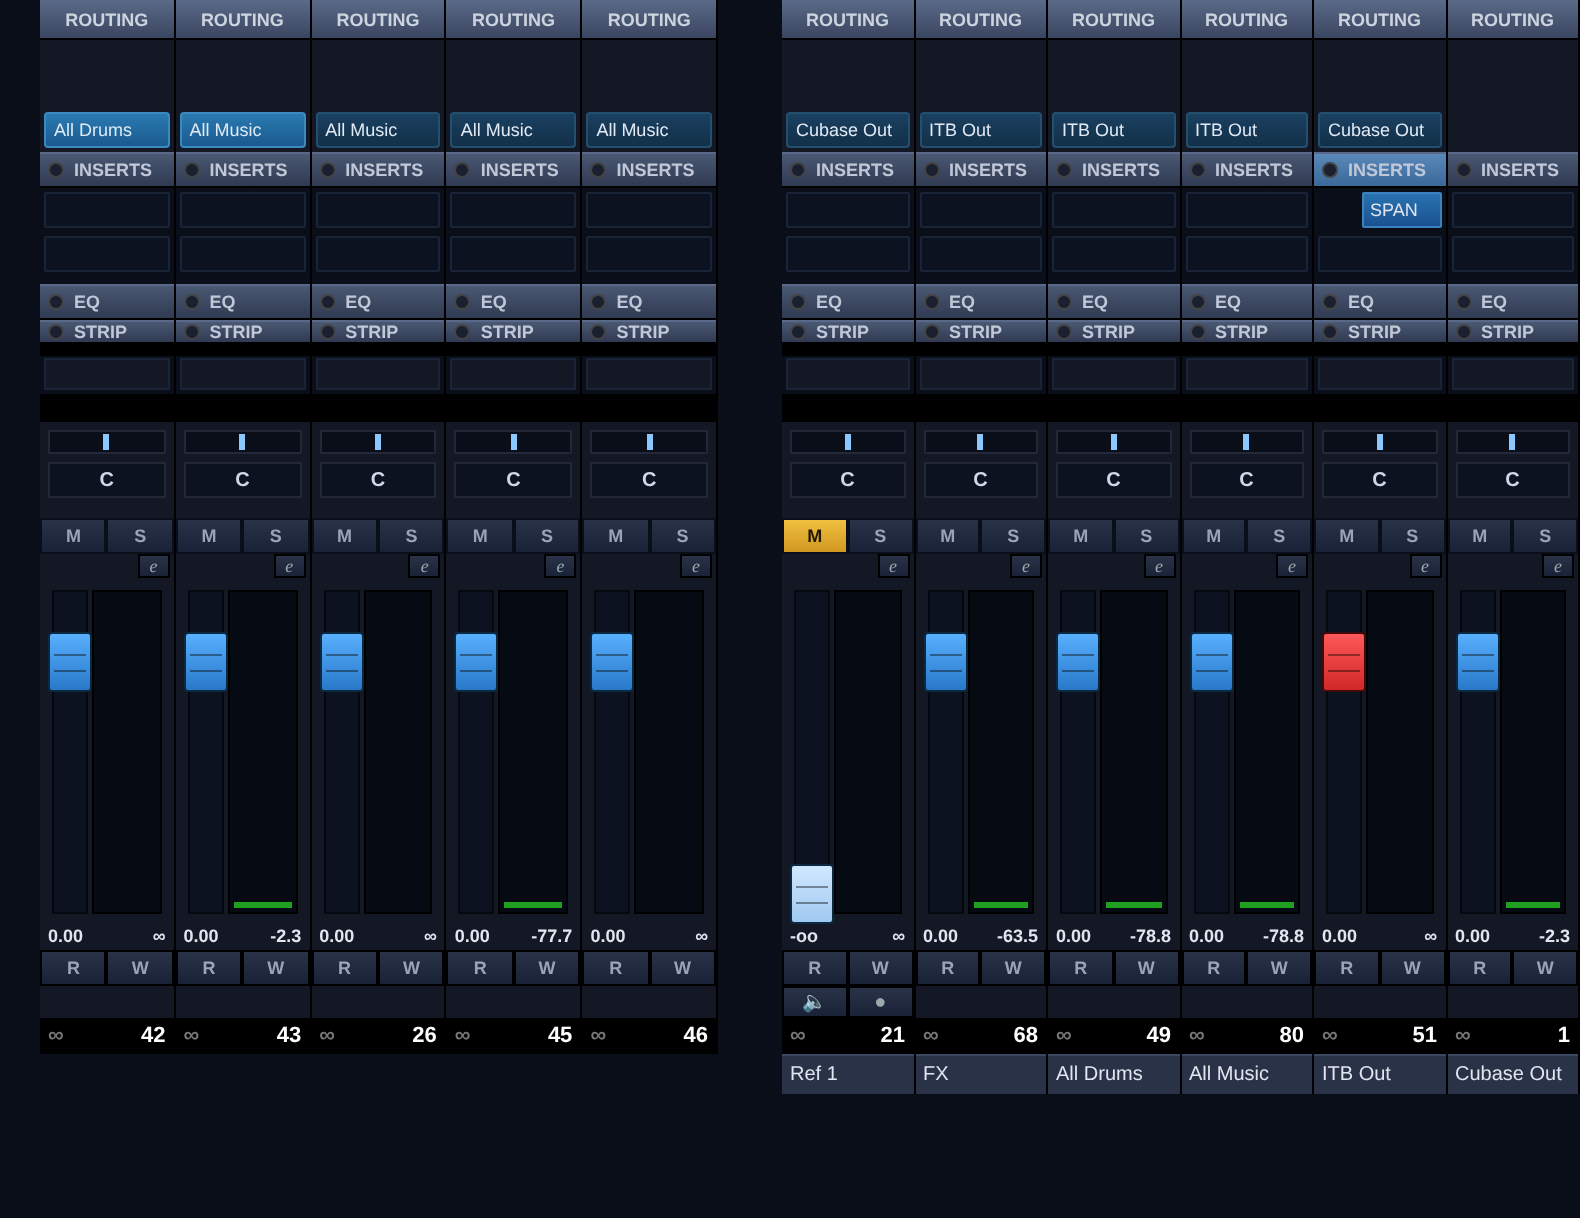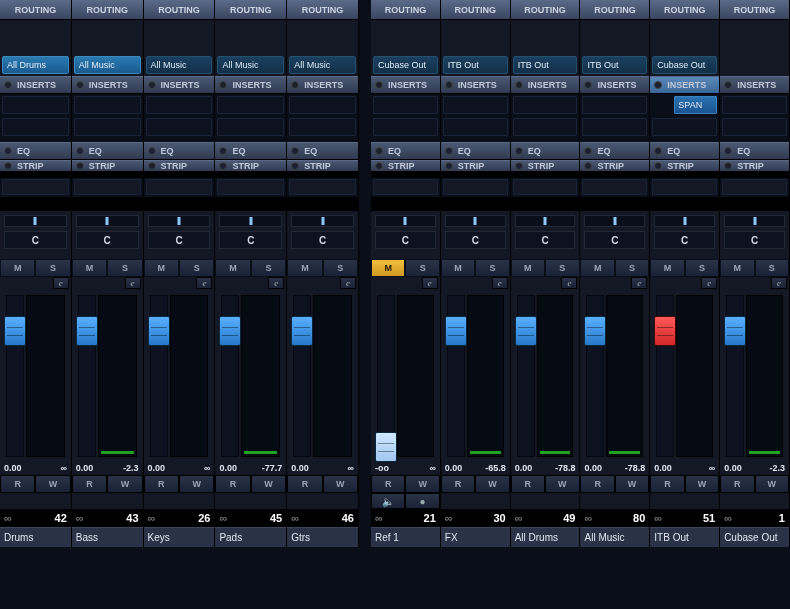--- a/index.html
+++ b/index.html
@@ -1,18 +1,18 @@
 <!DOCTYPE html>
 <html><head>
 <meta charset="utf-8">
 <style>
 * { box-sizing: border-box; margin: 0; padding: 0; font-family: Arial, sans-serif; }
 body { background: #0a0e18; width: 790px; height: 609px; overflow: hidden; color: #aab; font-size: 10px; }
 .mixer { display: flex; width: 100%; height: 100%; }
-.group { display: flex; flex-direction: column; }
+.group { display: flex; flex-direction: column; padding-left: 20px; }
 .group-left { width: 359px; }
 .group-gap { width: 12px; background: #0a0e18; }
 .row { display: flex; width: 100%; }
 .channel { flex: 1; min-width: 0; border-right: 1px solid #000; }
 
 
 .routing-hdr { height: 20px; background: linear-gradient(#5a6a88, #3a4560); display: flex; align-items: center; justify-content: center; color: #cdd4e0; font-size: 9px; font-weight: bold; border-bottom: 1px solid #000; }
 
 
 .gap-row { height: 32px; background: #141824; }
@@ -550,37 +550,20 @@
             <span>45</span>
           </div>
         </div>
         <div class="channel">
           <div class="num-row">
             <span class="link-icon">∞</span>
             <span>46</span>
           </div>
         </div>
       </div>
-      <div class="row">
-        <div class="channel">
-          <div class="name-row">Drums</div>
-        </div>
-        <div class="channel">
-          <div class="name-row">Bass</div>
-        </div>
-        <div class="channel">
-          <div class="name-row">Keys</div>
-        </div>
-        <div class="channel">
-          <div class="name-row">Pads</div>
-        </div>
-        <div class="channel">
-          <div class="name-row">Gtrs</div>
-        </div>
-      </div>
     </div>
     <div class="group-gap"></div>
     <div class="group " style="flex: 1 1 0%;">
       <div class="row">
         <div class="channel">
           <div class="routing-hdr">ROUTING</div>
         </div>
         <div class="channel">
           <div class="routing-hdr">ROUTING</div>
         </div>
@@ -1006,21 +989,21 @@
       <div class="row">
         <div class="channel">
           <div class="db-row">
             <span>-oo</span>
             <span>∞</span>
           </div>
         </div>
         <div class="channel">
           <div class="db-row">
             <span>0.00</span>
-            <span>-65.8</span>
+            <span>-63.5</span>
           </div>
         </div>
         <div class="channel">
           <div class="db-row">
             <span>0.00</span>
             <span>-78.8</span>
           </div>
         </div>
         <div class="channel">
           <div class="db-row">
@@ -1105,21 +1088,21 @@
       <div class="row">
         <div class="channel">
           <div class="num-row">
             <span class="link-icon">∞</span>
             <span>21</span>
           </div>
         </div>
         <div class="channel">
           <div class="num-row">
             <span class="link-icon">∞</span>
-            <span>30</span>
+            <span>68</span>
           </div>
         </div>
         <div class="channel">
           <div class="num-row">
             <span class="link-icon">∞</span>
             <span>49</span>
           </div>
         </div>
         <div class="channel">
           <div class="num-row">

